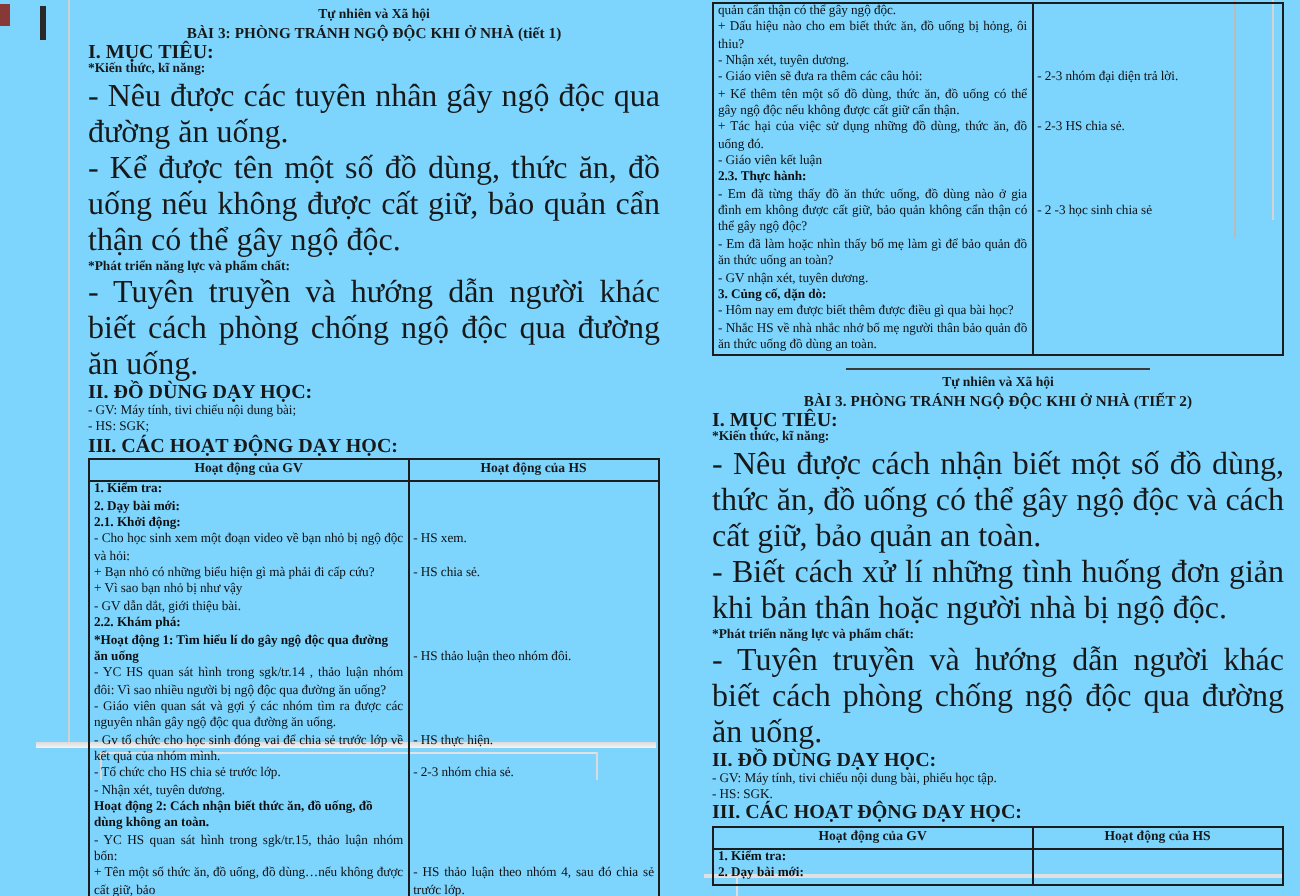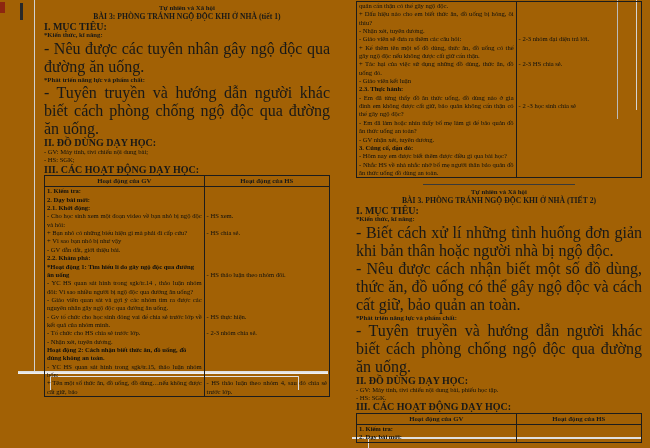--- a/index.html
+++ b/index.html
@@ -10,21 +10,21 @@
     overflow: hidden;
   }
   body {
     font-family: "Liberation Serif", "DejaVu Serif", serif;
     color: #1a1a1a;
   }
 
   #viewer {
     position: relative;
     width: 650px; height: 448px;
-    background: #a16207;
+    background: #7dd3fc;
   }
 
   
   .red-marker {
     position: absolute;
     left: 0px; top: 2px;
     width: 5px; height: 11px;
     background: #8a1f14;
     opacity: .85;
   }
@@ -176,20 +176,21 @@
   <div class="page-gap2"></div>
   <div class="page-gap2-corner"></div>
 
   <div class="col" id="col-left">
 
     <div class="doc-sub">Tự nhiên và Xã hội</div>
     <div class="doc-title">BÀI 3: PHÒNG TRÁNH NGỘ ĐỘC KHI Ở NHÀ (tiết 1)</div>
     <div class="sec-head">I. MỤC TIÊU:</div>
     <div class="sub-head">*Kiến thức, kĩ năng:</div>
     <div class="just">- Nêu được các tuyên nhân gây ngộ độc qua đường ăn uống.</div>
+    <div class="just">- Kể được tên một số đồ dùng, thức ăn, đồ uống nếu không được cất giữ, bảo quản cẩn thận có thể gây ngộ độc.</div>
     <div class="sub-head">*Phát triển năng lực và phẩm chất:</div>
     <div class="just">- Tuyên truyền và hướng dẫn người khác biết cách phòng chống ngộ độc qua đường ăn uống.</div>
     <div class="sec-head">II. ĐỒ DÙNG DẠY HỌC:</div>
     <div class="ln">- GV: Máy tính, tivi chiếu nội dung bài;</div>
     <div class="ln">- HS: SGK;</div>
     <div class="sec-head">III. CÁC HOẠT ĐỘNG DẠY HỌC:</div>
 
     <table class="plan">
       <thead>
         <tr>
@@ -320,22 +321,22 @@
           </tr>
         </tbody>
     </table>
 
     <hr class="divider">
 
     <div class="doc-sub">Tự nhiên và Xã hội</div>
     <div class="doc-title">BÀI 3. PHÒNG TRÁNH NGỘ ĐỘC KHI Ở NHÀ (TIẾT 2)</div>
     <div class="sec-head">I. MỤC TIÊU:</div>
     <div class="sub-head">*Kiến thức, kĩ năng:</div>
+    <div class="just">- Nêu được cách nhận biết một số đồ dùng, thức ăn, đồ uống có thể gây ngộ độc và cách cất giữ, bảo quản an toàn.</div>
     <div class="just">- Biết cách xử lí những tình huống đơn giản khi bản thân hoặc người nhà bị ngộ độc.</div>
-    <div class="just">- Nêu được cách nhận biết một số đồ dùng, thức ăn, đồ uống có thể gây ngộ độc và cách cất giữ, bảo quản an toàn.</div>
     <div class="sub-head">*Phát triển năng lực và phẩm chất:</div>
     <div class="just">- Tuyên truyền và hướng dẫn người khác biết cách phòng chống ngộ độc qua đường ăn uống.</div>
     <div class="sec-head">II. ĐỒ DÙNG DẠY HỌC:</div>
     <div class="ln">- GV: Máy tính, tivi chiếu nội dung bài, phiếu học tập.</div>
     <div class="ln">- HS: SGK.</div>
     <div class="sec-head">III. CÁC HOẠT ĐỘNG DẠY HỌC:</div>
 
     <table class="plan">
       <thead>
         <tr>

